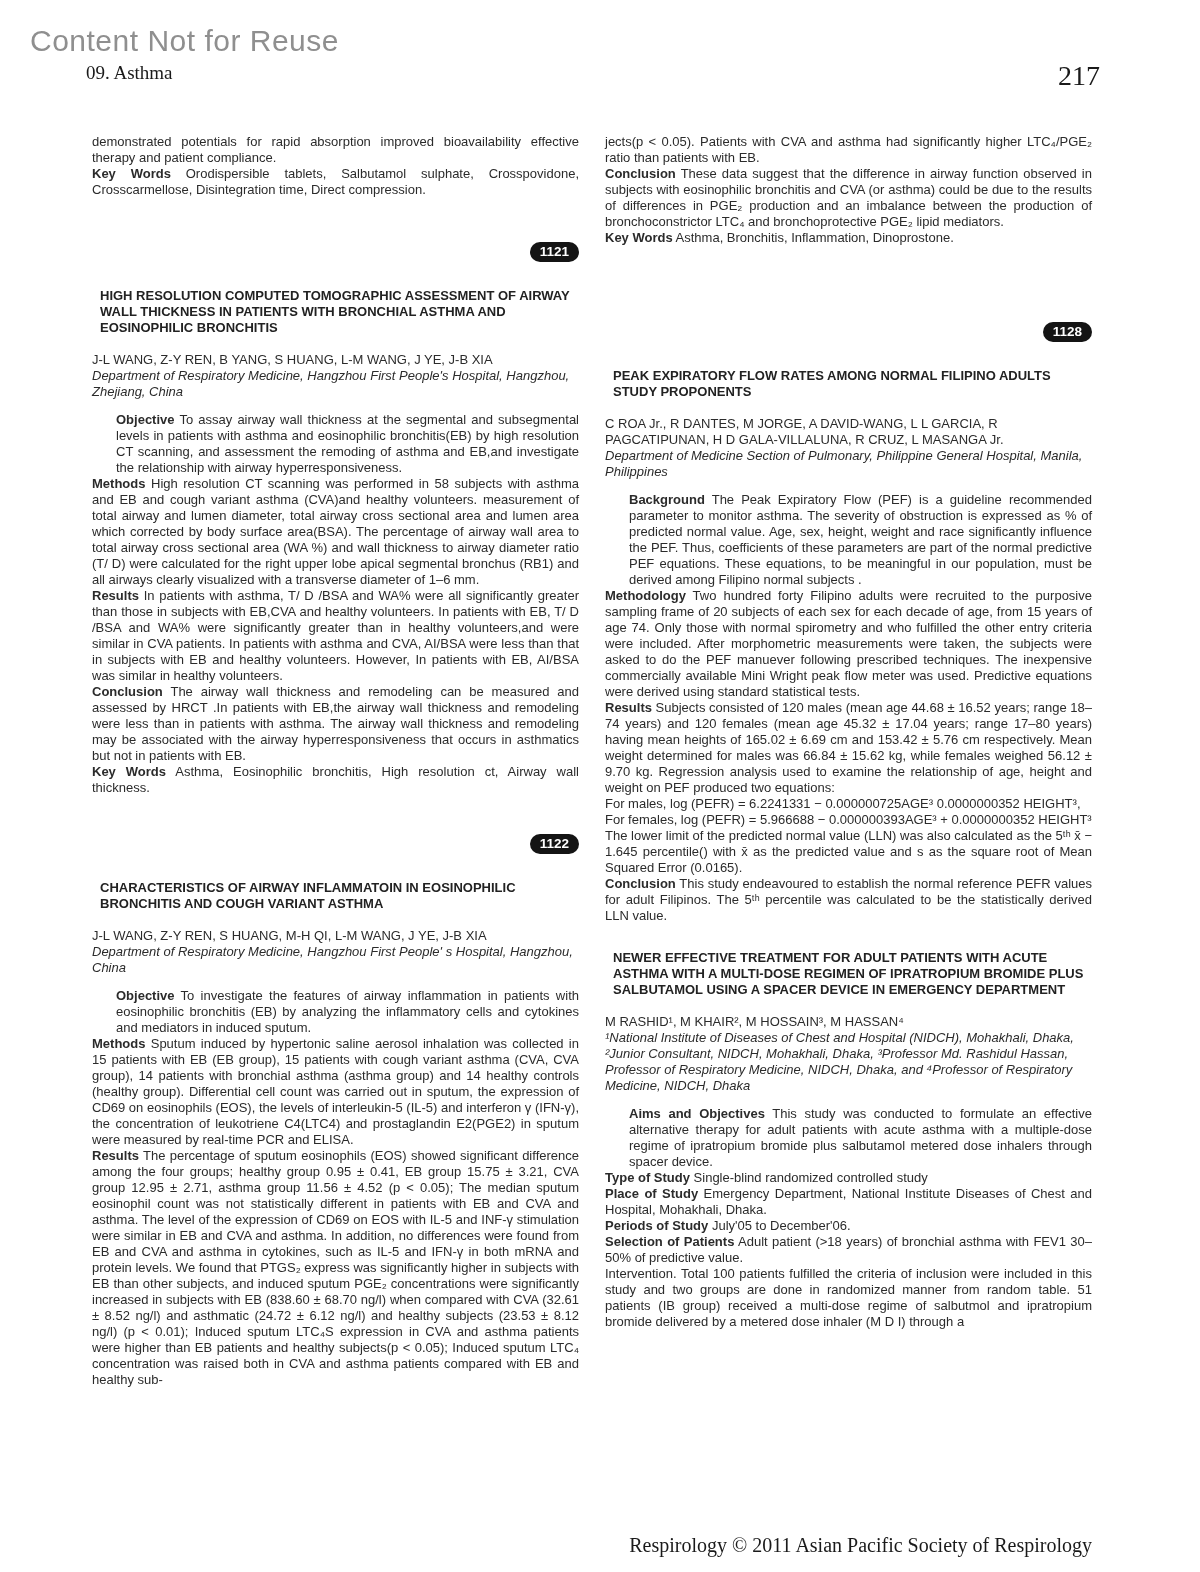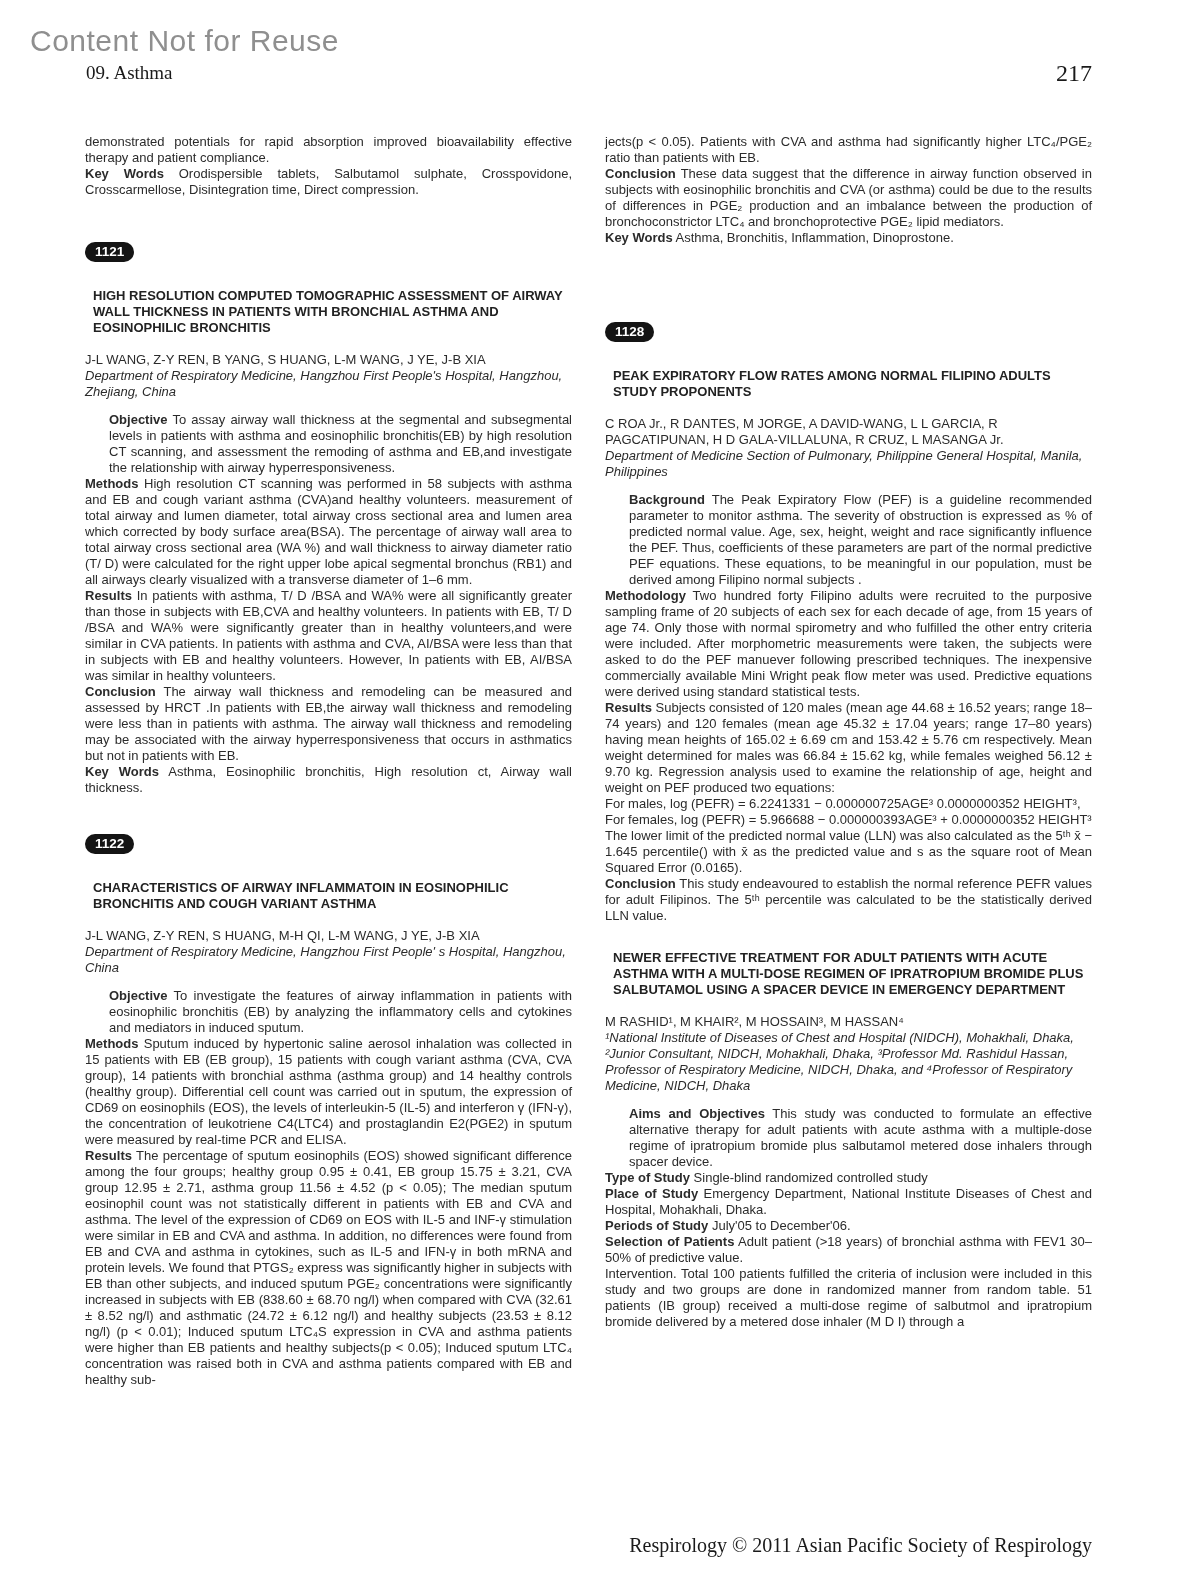--- a/index.html
+++ b/index.html
@@ -14,36 +14,36 @@
   .watermark {
     position: absolute; left: 30px; top: 24px;
     font-size: 30px; color: #8f8f8f; letter-spacing: 0.5px;
   }
   .running-head {
     position: absolute; left: 86px; top: 62px;
     font-family: "Liberation Serif", serif; 
     font-size: 19px; color: #1a1a1a;
   }
   .page-num {
-    position: absolute; top: 60px; right: 108px;
+    position: absolute; top: 60px; right: 100px;
     font-family: "Liberation Serif", serif;
-    font-size: 24px; color: #1a1a1a;
+    font-size: 28px; color: #1a1a1a;
   }
   .col {
     position: absolute; top: 134px; width: 487px;
     font-size: 13px; line-height: 16px;
     text-align: justify;
   }
-  .col-left  { left: 85px; }
+  .col-left  { left: 92px; }
   .col-right { left: 605px; }
   .para   { margin: 0; }
   .title  { margin: 8px; font-weight: bold; text-align: left; color: #222; }
   .authors{ margin: 0; text-align: left; }
   .affil  { margin: 0; font-style: italic; text-align: left; }
-  .badge-row { text-align: left; margin: 0; }
+  .badge-row { text-align: right; margin: 0; }
   .badge {
     display: inline-block;
     background: #141414; color: #ffffff;
     font-weight: bold; font-size: 13.5px;
     line-height: 20px; padding: 0 10px;
     border-radius: 12px;
   }
   .mt-badge-1 { margin-top: 44px; }
   .mt-badge-2 { margin-top: 38px; }
   .mt-badge-3 { margin-top: 76px; }

